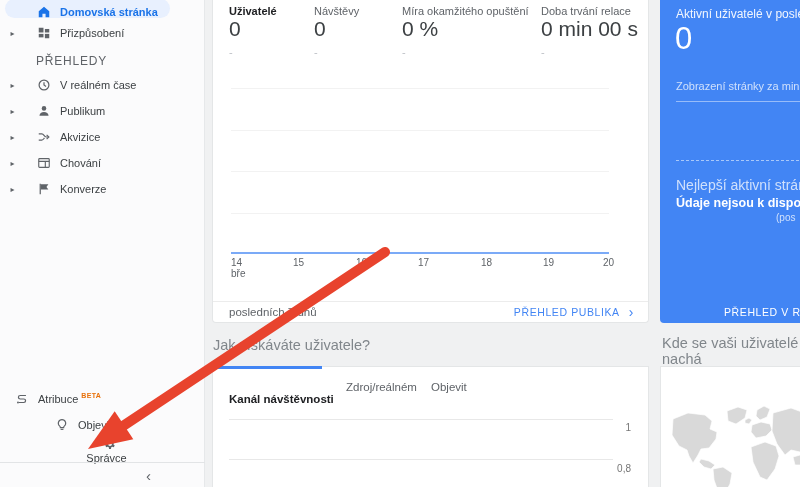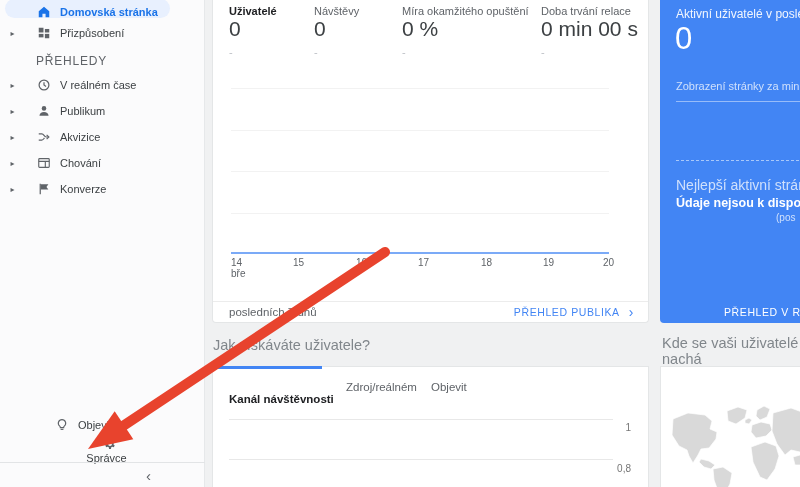--- a/index.html
+++ b/index.html
@@ -167,20 +167,30 @@
     <span class="sb-caret">▸</span>
     <span class="sb-icon">
       <svg width="14" height="14" viewBox="0 0 16 16" fill="#5f6368">
         <rect x="3" y="2" width="1.4" height="12"></rect>
           <path d="M4.4 2.6 H13 L10.8 5.6 13 8.6 H4.4 Z"></path>
       </svg>
     </span>
     <span class="sb-label">Konverze</span>
   </div>
 
+  <div class="sb-bottom-item" style="top:386px;">
+    <span class="sb-icon">
+      <svg width="14" height="14" viewBox="0 0 16 16" fill="none" stroke="#5f6368" stroke-width="1.4">
+        <path d="M12.5 4 H6 c-2.8 0-2.8 4 0 4 h4 c2.8 0 2.8 4 0 4 H4.5"></path>
+        <circle cx="3.4" cy="12" r="1.1" fill="#5f6368" stroke="none"></circle>
+      </svg>
+    </span>
+    <span class="sb-label">Atribuce</span>
+    <span class="beta-badge">BETA</span>
+  </div>
 
   <div class="sb-bottom-item" style="top:412px;padding-left:40px;">
     <span class="sb-icon">
       <svg width="14" height="14" viewBox="0 0 16 16" fill="none" stroke="#5f6368" stroke-width="1.3">
         <path d="M8 1.8 a4.2 4.2 0 0 1 2.6 7.5 c-.6.5-.7 1-.7 1.7 H6.1 c0-.7-.1-1.2-.7-1.7 A4.2 4.2 0 0 1 8 1.8 z"></path>
         <path d="M6.4 13 h3.2"></path>
       </svg>
     </span>
     <span class="sb-label">Objevit</span>
   </div>

